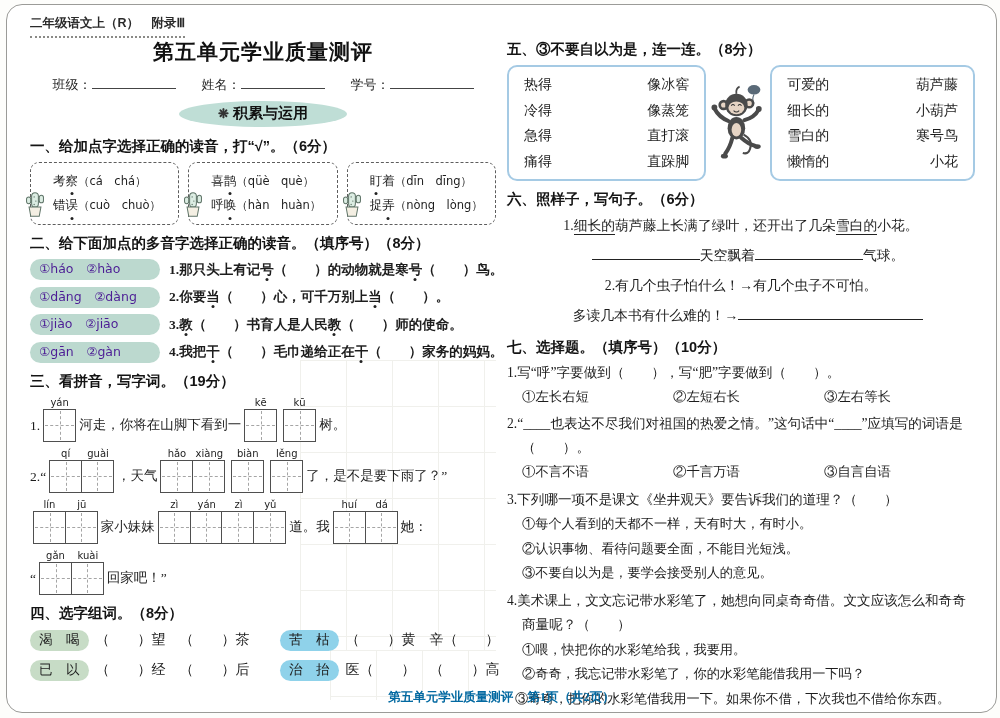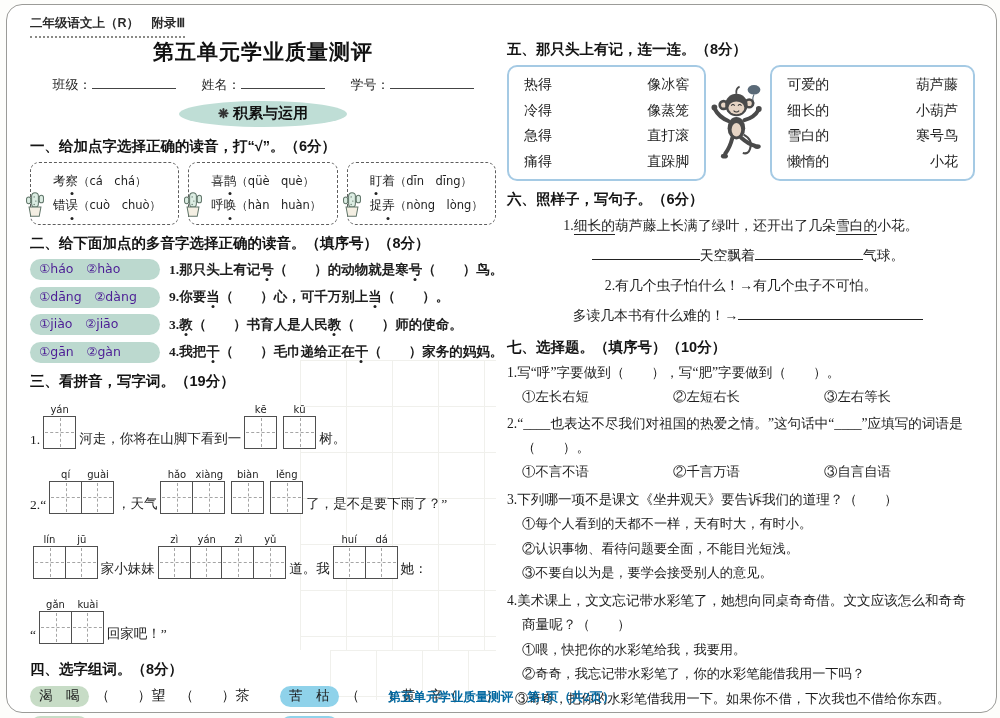--- a/index.html
+++ b/index.html
@@ -71,21 +71,21 @@
   .q2-chip{
     flex:0 0 112px;background:var(--pinyin-chip,#bcd9cf);border-radius:13px;
     padding:2px 9px;font-family:"DejaVu Sans",sans-serif;font-size:12.5px;color:#4c1d95;
     white-space:nowrap;
   }
   .q2-sent{font-size:13.5px;white-space:nowrap;}
 
   
   .q3line{display:flex;align-items:flex-end;margin-top:5px;flex-wrap:nowrap;}
   .q3t{font-size:13.5px;padding-bottom:8px;white-space:nowrap;}
-  .tzg{display:inline-flex;margin:7px 3px;}
+  .tzg{display:inline-flex;margin:0 3px;}
   .tzg-cell{display:inline-flex;flex-direction:column;align-items:center;}
   .tzg-py{font-family:"DejaVu Sans",sans-serif;font-size:10px;height:13px;line-height:13px;color:#222;}
   .tzg-box{width:33px;height:33px;border:1.2px solid #4f4f4f;position:relative;background:#fff;box-sizing:border-box;}
   .tzg-cell + .tzg-cell .tzg-box{margin-left:-1.2px;}
   .tzg-box::before{content:"";position:absolute;left:1px;right:1px;top:50%;border-top:1px dashed #a5a5a5;}
   .tzg-box::after{content:"";position:absolute;top:1px;bottom:1px;left:50%;border-left:1px dashed #a5a5a5;}
 
   
   .q4-grid{display:grid;grid-template-columns:250px 1fr;row-gap:9px;margin-top:7px;}
   .q4-item{display:flex;align-items:center;gap:7px;font-size:14px;white-space:nowrap;}
@@ -206,21 +206,21 @@
     </div>
   </div>
 
   <div class="qh">二、给下面加点的多音字选择正确的读音。（填序号）（8分）</div>
   <div class="q2-row">
     <span class="q2-chip">①háo　②hào</span>
     <span class="q2-sent"><b><span>1.那只头上有记</span><span class="dot">号</span><span>（　　）的动物就是寒</span><span class="dot">号</span><span>（　　）鸟。</span></b></span>
   </div>
   <div class="q2-row">
     <span class="q2-chip">①dāng　②dàng</span>
-    <span class="q2-sent"><b><span>9.你要</span><span class="dot">当</span><span>（　　）心，可千万别上</span><span class="dot">当</span><span>（　　）。</span></b></span>
+    <span class="q2-sent"><b><span>2.你要</span><span class="dot">当</span><span>（　　）心，可千万别上</span><span class="dot">当</span><span>（　　）。</span></b></span>
   </div>
   <div class="q2-row">
     <span class="q2-chip">①jiào　②jiāo</span>
     <span class="q2-sent"><b><span>3.</span><span class="dot">教</span><span>（　　）书育人是人民</span><span class="dot">教</span><span>（　　）师的使命。</span></b></span>
   </div>
   <div class="q2-row">
     <span class="q2-chip">①gān　②gàn</span>
     <span class="q2-sent"><b><span>4.我把</span><span class="dot">干</span><span>（　　）毛巾递给正在</span><span class="dot">干</span><span>（　　）家务的妈妈。</span></b></span>
   </div>
 
@@ -359,21 +359,21 @@
       </div>
     <div class="q4-item">
         <span class="q4-chip blue">治　抬</span>
         <span>医（　　）　（　　）高</span>
       </div>
   </div>
 </div>
 
 <div class="col col-right">
 
-  <div class="qh first" style="margin-top:0;">五、那只头上有记，连一连。（8分）</div>
+  <div class="qh first" style="margin-top:0;">五、③不要自以为是，连一连。（8分）</div>
   <div class="match-row">
     <div class="mbox b1">
       <div class="mrow">
           <span>热得</span>
           <span>像冰窖</span>
         </div>
       <div class="mrow">
           <span>冷得</span>
           <span>像蒸笼</span>
         </div>

